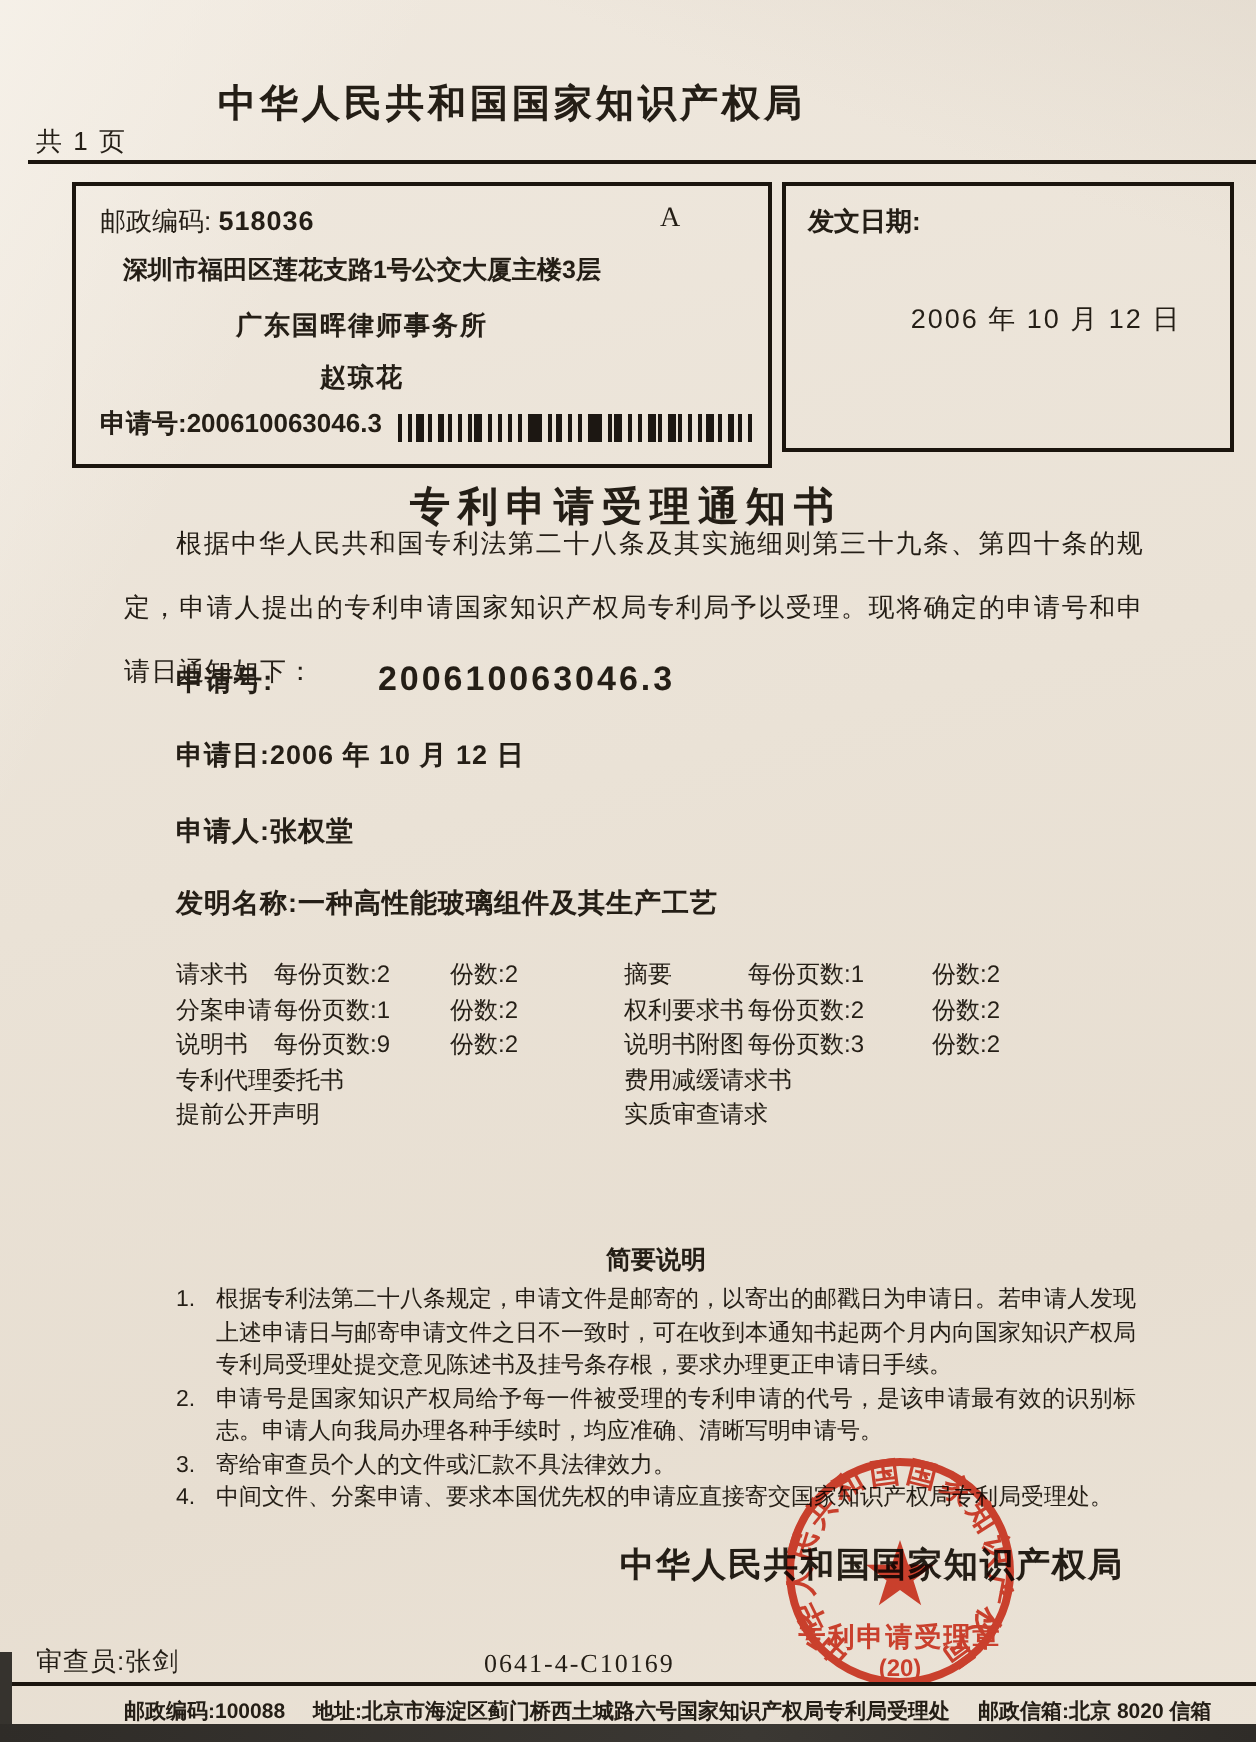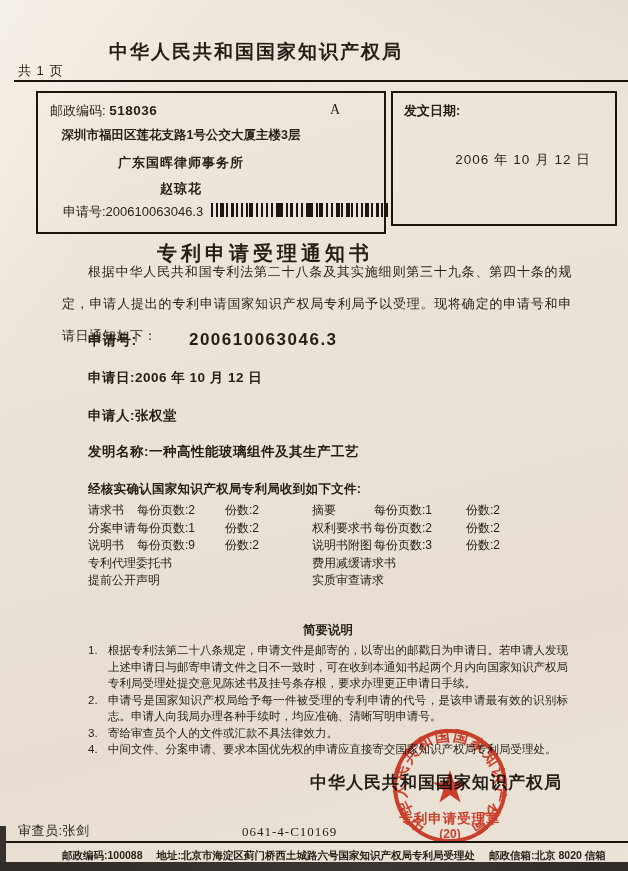--- a/index.html
+++ b/index.html
@@ -19,33 +19,33 @@
   .top-rule    { top:80px; left:14px; width:614px; height:2px; background:#1b150e; }
 
   .addr-box { top:91px; left:36px; width:346px; height:139px; border:2px solid #1b150e; }
   .addr-postal { top:9px; left:12px; font-size:13px; }
   .addr-postal b { font-size:13.5px; letter-spacing:.5px; }
   .addr-letter { top:9px; left:292px; font-size:14px; font-family:"Liberation Serif","DejaVu Serif",serif; }
   .addr-center { left:0; width:286px; text-align:center; font-weight:bold; }
   .addr-line1 { top:34px; font-size:12.5px; }
   .addr-firm  { top:61px; font-size:13px; letter-spacing:1px; }
   .addr-recip { top:87px; font-size:13px; letter-spacing:1px; }
-  .addr-appno { top:110px; left:25px; font-size:13px; display:flex; align-items:flex-start; }
+  .addr-appno { top:110px; left:12px; font-size:13px; display:flex; align-items:flex-end;font-weight:bold; }
   .barcode {
     display:inline-block; width:178px; height:14px; margin-left:8px;
     background:
       repeating-linear-gradient(90deg,#1c1712 0 2px,rgba(0,0,0,0) 2px 5px),
       repeating-linear-gradient(90deg,rgba(0,0,0,0) 0 9px,#1c1712 9px 13px,rgba(0,0,0,0) 13px 21px,#1c1712 21px 23px,rgba(0,0,0,0) 23px 29px);
   }
 
   .date-box { top:91px; left:391px; width:222px; height:131px; border:2px solid #1b150e; }
   .date-label { top:9px; left:11px; font-size:13px; font-weight:600; }
   .date-value { top:58px; left:0; width:260px; text-align:center; font-size:13.5px; letter-spacing:1px; }
 
-  .notice-title { top:240px; left:0; width:530px; text-align:center; font-size:20px; font-weight:bold; letter-spacing:4px; }
+  .notice-title { top:240px; left:0; width:530px; text-align:center; font-size:20px; font-weight:bold; letter-spacing:4px;padding-left:48px; }
   .notice-body { top:256px; left:62px; width:510px; font-size:13px; line-height:32px; text-indent:2em; white-space:normal; text-align:justify; letter-spacing:.6px; }
 
   .field { left:88px; font-weight:bold; font-size:13.5px; letter-spacing:.5px; }
   .f-appno-label { font-size:14px; }
   .f-appno-value { font-size:17px; margin-left:48px; letter-spacing:1.5px; }
 
   .docs { top:481px; left:88px; }
   .docs-header { font-size:12.5px; font-weight:bold; margin-bottom:6px; letter-spacing:.3px; }
   .docs-grid { display:grid; grid-template-columns:49px 88px 87px 62px 92px 60px; row-gap:4.5px; font-size:12px; line-height:13px; }
   .docs-grid span { white-space:nowrap; }
@@ -106,21 +106,20 @@
 
   <div class="abs field" style="top:330px">
     <span class="f-appno-label">申请号:</span>
     <span class="f-appno-value">200610063046.3</span>
   </div>
   <div class="abs field" style="top:369px">申请日:2006 年 10 月 12 日</div>
   <div class="abs field" style="top:407px">申请人:张权堂</div>
   <div class="abs field" style="top:443px">发明名称:一种高性能玻璃组件及其生产工艺</div>
 
   <div class="abs docs">
-    <div class="docs-header">经核实确认国家知识产权局专利局收到如下文件:</div>
     <div class="docs-grid">
       <span>请求书</span>
         <span>每份页数:2</span>
         <span>份数:2</span>
         <span>摘要</span>
         <span>每份页数:1</span>
         <span>份数:2</span>
       <span>分案申请</span>
         <span>每份页数:1</span>
         <span>份数:2</span>

